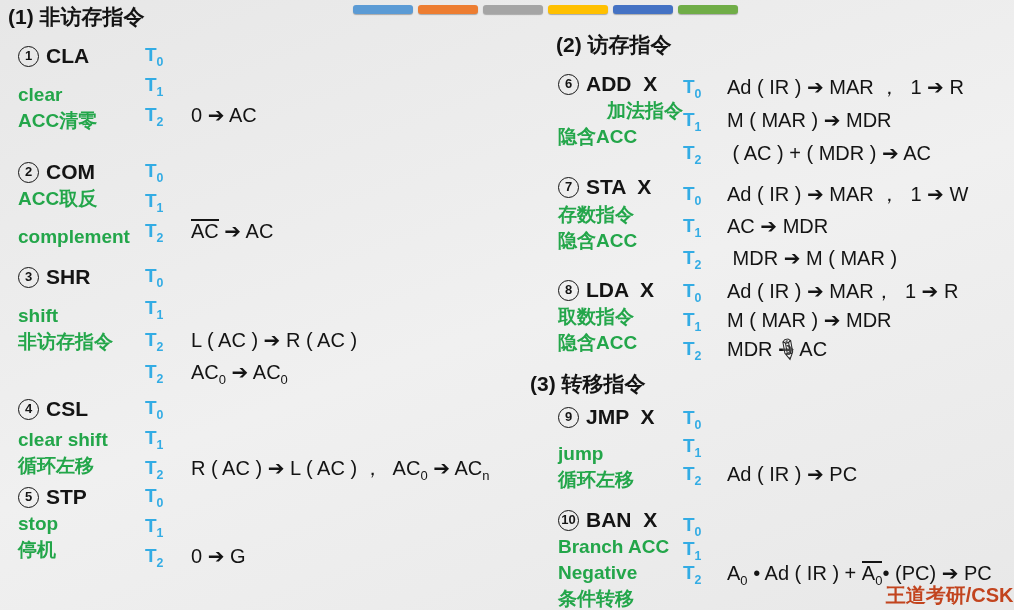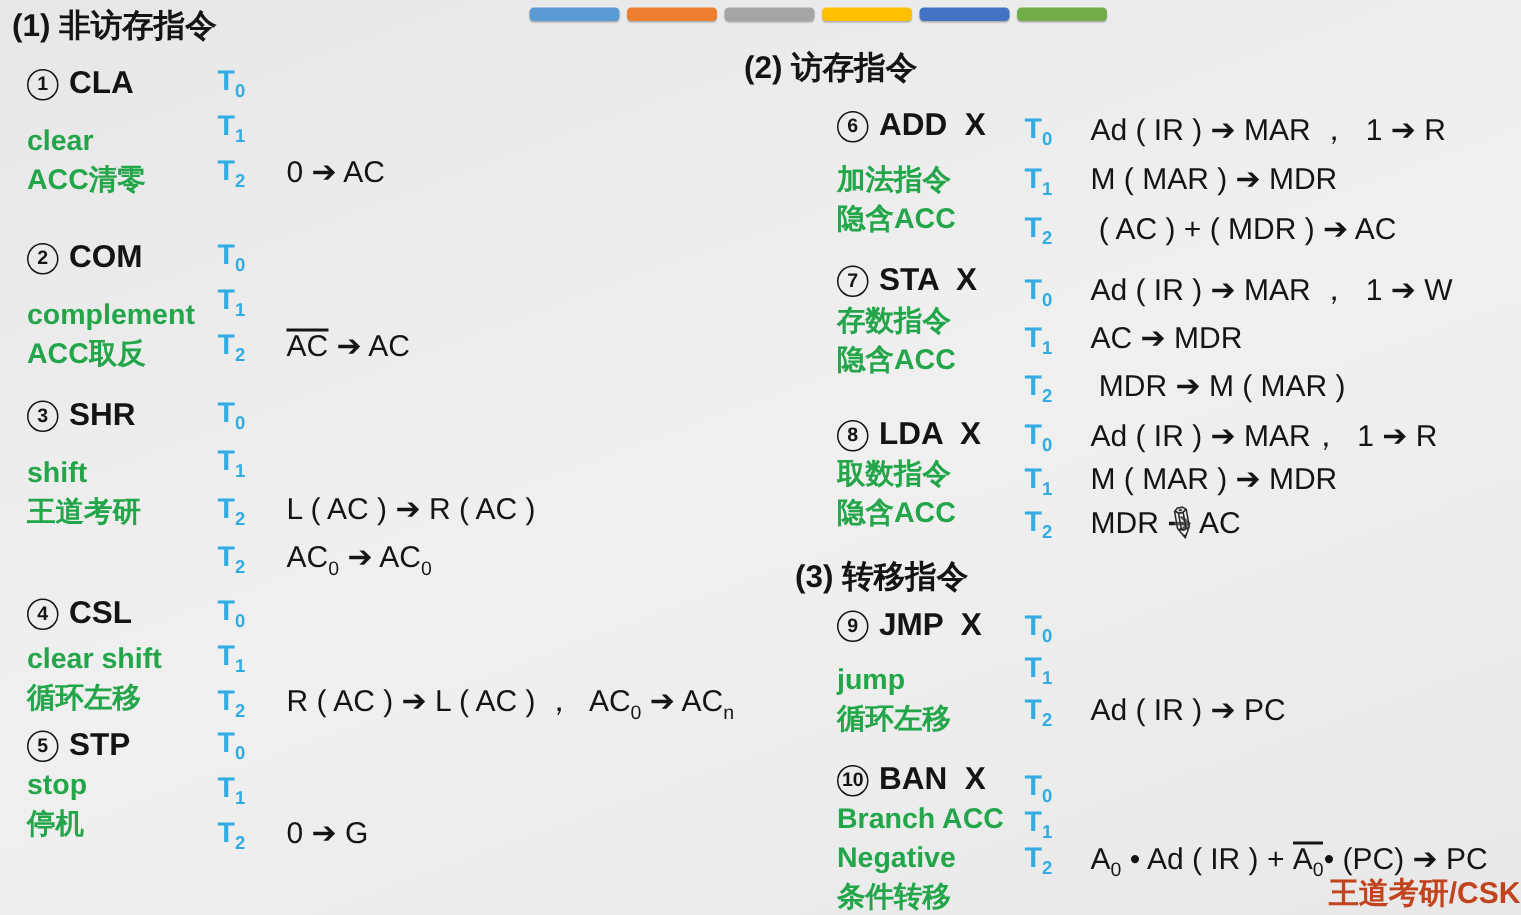--- a/index.html
+++ b/index.html
@@ -4,21 +4,21 @@
 <style>
   html,body{margin:0;padding:0;}
   .slide{
     position:relative;width:1014px;height:610px;overflow:hidden;
     background:linear-gradient(160deg,#e7e7e7 0%,#f0f0f0 52%,#e8e8e8 100%);
     font-family:"Liberation Sans","DejaVu Sans",sans-serif;
     color:#141414;
   }
   .sec{position:absolute;margin:0;font-size:21px;font-weight:700;white-space:pre;color:#141414;}
   .s1{left:8px;top:3px;}
-  .s2{left:496px;top:31px;text-align:right;}
+  .s2{left:556px;top:31px;text-align:right;}
   .s3{left:530px;top:370px;}
   .topbars{position:absolute;left:353px;top:5px;display:flex;gap:5px;}
   .bar{width:60px;height:9px;border-radius:3px;box-shadow:0 1px 1px rgba(0,0,0,.28);}
   .blk{position:absolute;display:flex;align-items:flex-start;}
   .namecol{flex:none;}
   .iname{font-size:21px;font-weight:700;line-height:28px;white-space:pre;display:flex;align-items:center;}
   .cnum{display:inline-flex;min-width:21px;height:21px;box-sizing:border-box;border:1.6px solid #141414;
         border-radius:50%;align-items:center;justify-content:center;
         font-size:13px;font-weight:700;margin-right:7px;padding:0 2px;}
   .desc{color:var(--green);font-size:19px;font-weight:700;line-height:26px;white-space:pre;}
@@ -65,41 +65,41 @@
           </div>
           <div class="step" style="height: 30px;">
             <span class="tlabel">T<sub>2</sub></span>
             <span class="formula">0 ➔ AC</span>
           </div>
         </div>
       </div>
       <div class="blk lcol" style="left: 18px; top: 158px;">
         <div class="namecol" style="width: 127px;">
           <div class="iname"><span class="cnum">2</span>COM</div>
+          <div class="desc">ACC取反</div>
           <div class="desc" style="margin-top: 12px;">complement</div>
-          <div class="desc">ACC取反</div>
         </div>
         <div class="steps" style="padding-top: 0px;">
           <div class="step" style="height: 30px;">
             <span class="tlabel">T<sub>0</sub></span>
           </div>
           <div class="step" style="height: 30px;">
             <span class="tlabel">T<sub>1</sub></span>
           </div>
           <div class="step" style="height: 30px;">
             <span class="tlabel">T<sub>2</sub></span>
             <span class="formula"><span class="ov">AC</span> ➔ AC</span>
           </div>
         </div>
       </div>
       <div class="blk lcol" style="left: 18px; top: 263px;">
         <div class="namecol" style="width: 127px;">
           <div class="iname"><span class="cnum">3</span>SHR</div>
           <div class="desc" style="margin-top: 12px;">shift</div>
-          <div class="desc">王道考研</div>
+          <div class="desc">非访存指令</div>
         </div>
         <div class="steps" style="padding-top: 0px;">
           <div class="step" style="height: 32px;">
             <span class="tlabel">T<sub>0</sub></span>
           </div>
           <div class="step" style="height: 32px;">
             <span class="tlabel">T<sub>1</sub></span>
           </div>
           <div class="step" style="height: 32px;">
             <span class="tlabel">T<sub>2</sub></span>
@@ -145,21 +145,21 @@
           </div>
           <div class="step" style="height: 30px;">
             <span class="tlabel">T<sub>2</sub></span>
             <span class="formula">0 ➔ G</span>
           </div>
         </div>
       </div>
       <div class="blk rcol" style="left: 558px; top: 70px;">
         <div class="namecol" style="width: 125px;">
           <div class="iname"><span class="cnum">6</span>ADD  X</div>
-          <div class="desc" style="margin-top: 10px;">加法指令</div>
+          <div class="desc" style="margin-top: 0; text-align: right;">加法指令</div>
           <div class="desc">隐含ACC</div>
         </div>
         <div class="steps" style="padding-top: 4px;">
           <div class="step" style="height: 33px;">
             <span class="tlabel">T<sub>0</sub></span>
             <span class="formula">Ad ( IR ) ➔ MAR ，  1 ➔ R</span>
           </div>
           <div class="step" style="height: 33px;">
             <span class="tlabel">T<sub>1</sub></span>
             <span class="formula">M ( MAR ) ➔ MDR</span>

